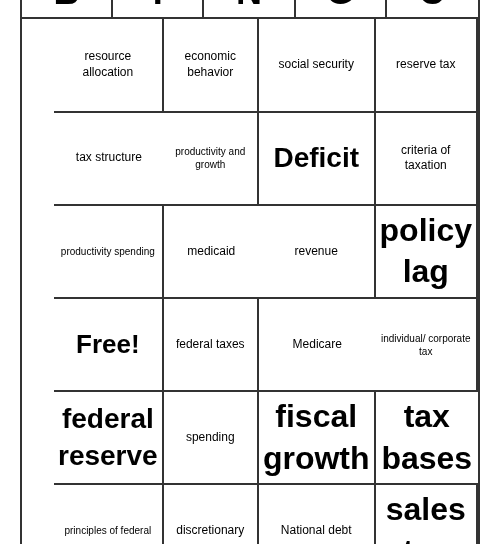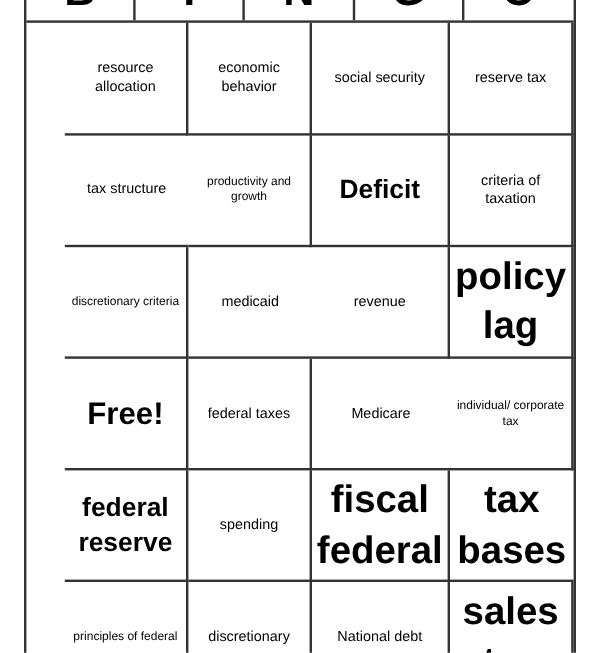--- a/index.html
+++ b/index.html
@@ -64,21 +64,21 @@
 
     .bingo-cell:nth-child(5n) {
       border-right: none;
     }
 
     .bingo-cell:nth-child(n+21) {
       border-bottom: none;
     }
 
     .bingo-cell.large-text {
-      font-size: 22px;
+      font-size: 28px;
       font-weight: bold;
     }
 
     .bingo-cell.xlarge-text {
       font-size: 32px;
       font-weight: bold;
     }
 
     .bingo-cell.free {
       font-size: 26px;
@@ -102,30 +102,30 @@
     </div>
   <div class="bingo-grid">
   <div class="bingo-cell">resource allocation</div>
       <div class="bingo-cell">economic behavior</div>
       <div class="bingo-cell">social security</div>
       <div class="bingo-cell">reserve tax</div>
       <div class="bingo-cell">tax structure</div>
       <div class="bingo-cell small-text">productivity and growth</div>
       <div class="bingo-cell large-text">Deficit</div>
       <div class="bingo-cell">criteria of taxation</div>
-      <div class="bingo-cell small-text">discretionary criteria</div>
+      <div class="bingo-cell small-text">productivity spending</div>
       <div class="bingo-cell">medicaid</div>
       <div class="bingo-cell">revenue</div>
       <div class="bingo-cell xlarge-text">policy lag</div>
       <div class="bingo-cell free">Free!</div>
       <div class="bingo-cell">federal taxes</div>
       <div class="bingo-cell">Medicare</div>
       <div class="bingo-cell small-text">individual/ corporate tax</div>
       <div class="bingo-cell large-text">federal reserve</div>
       <div class="bingo-cell">spending</div>
-      <div class="bingo-cell xlarge-text">fiscal federal</div>
+      <div class="bingo-cell xlarge-text">fiscal growth</div>
       <div class="bingo-cell xlarge-text">tax bases</div>
       <div class="bingo-cell small-text">principles of federal</div>
       <div class="bingo-cell">discretionary</div>
       <div class="bingo-cell">National debt</div>
       <div class="bingo-cell xlarge-text">sales tax</div>
     </div>
 </div>
 
 </body></html>

